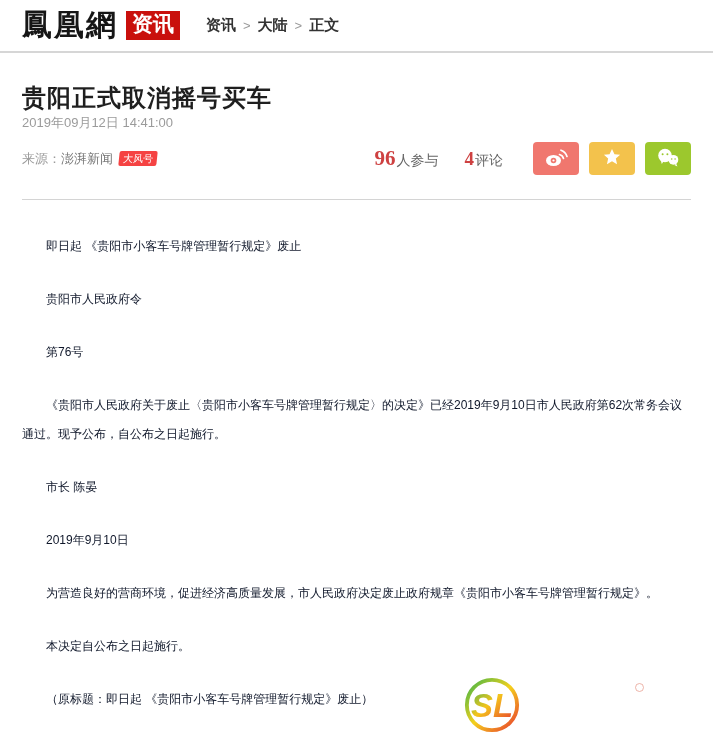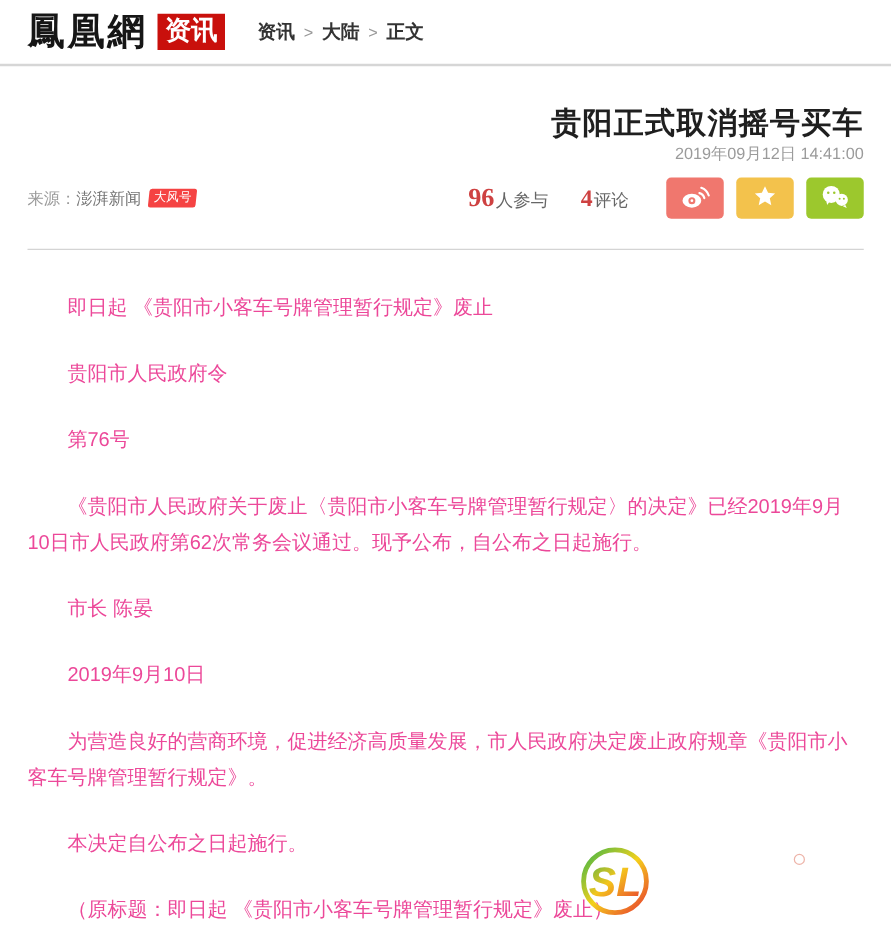--- a/index.html
+++ b/index.html
@@ -44,21 +44,21 @@
     font-size: 15px;
     font-weight: 700;
     color: #333;
     display: flex;
     align-items: center;
   }
   .breadcrumb .sep { color: #999; margin: 0 7px; font-weight: 400; font-size: 13px; }
   .breadcrumb .crumb { cursor: pointer; }
 
   
-  .article-head { padding: 0 22px; text-align: right; }
+  .article-head { padding: 0 22px; }
   .article-title {
     margin-top: 29px;
     font-size: 24px;
     font-weight: 700;
     color: #1f1f1f;
     letter-spacing: 1px;
   }
   .article-date {
     font-size: 13px;
     color: #9b9b9b;
@@ -109,23 +109,23 @@
     padding: 0;
   }
   .share-btn + .share-btn { margin-left: 10px; }
   .share-weibo { background: #f0776e; }
   .share-fav   { background: #f3c24c; }
   .share-wechat{ background: #9cc82d; }
 
   
   .article-body { padding: 0 22px; }
   .article-body p {
-    font-size: 16px;
+    font-size: 12px;
     line-height: 29px;
-    color: #ec4899;
+    color: #0f172a;
     text-indent: 2em;
     margin: 24px 0;
   }
   .article-body p:first-child { margin-top: 32px; }
 
   
   .watermark {
     position: absolute;
     left: 463px;
     top: 676px;

